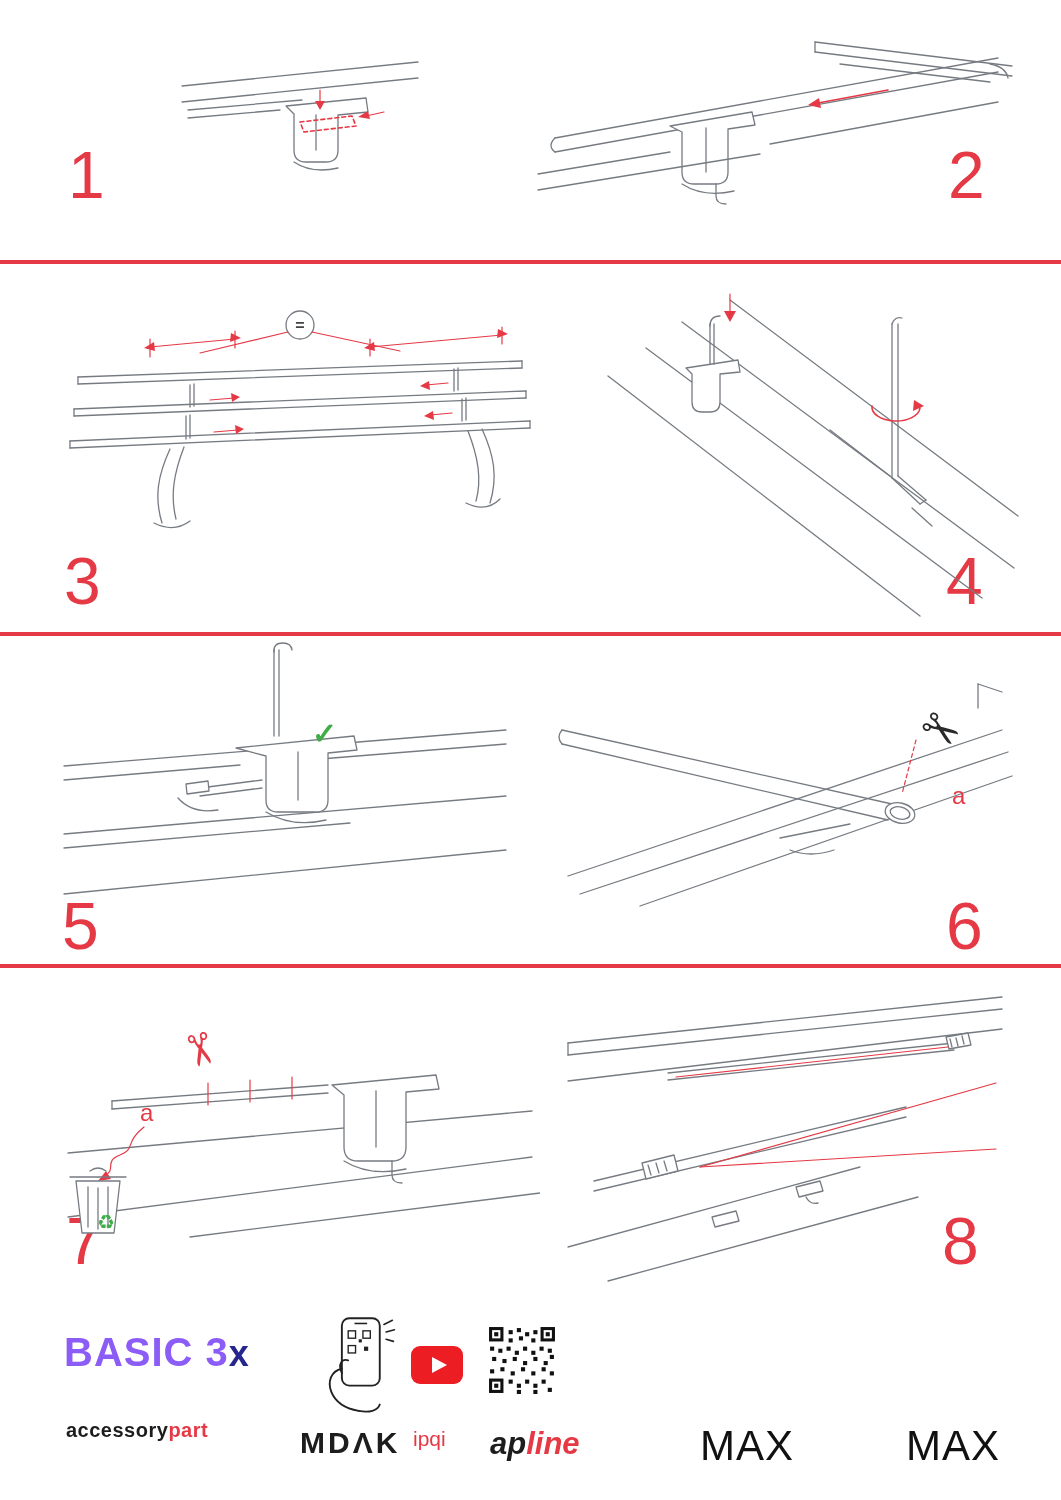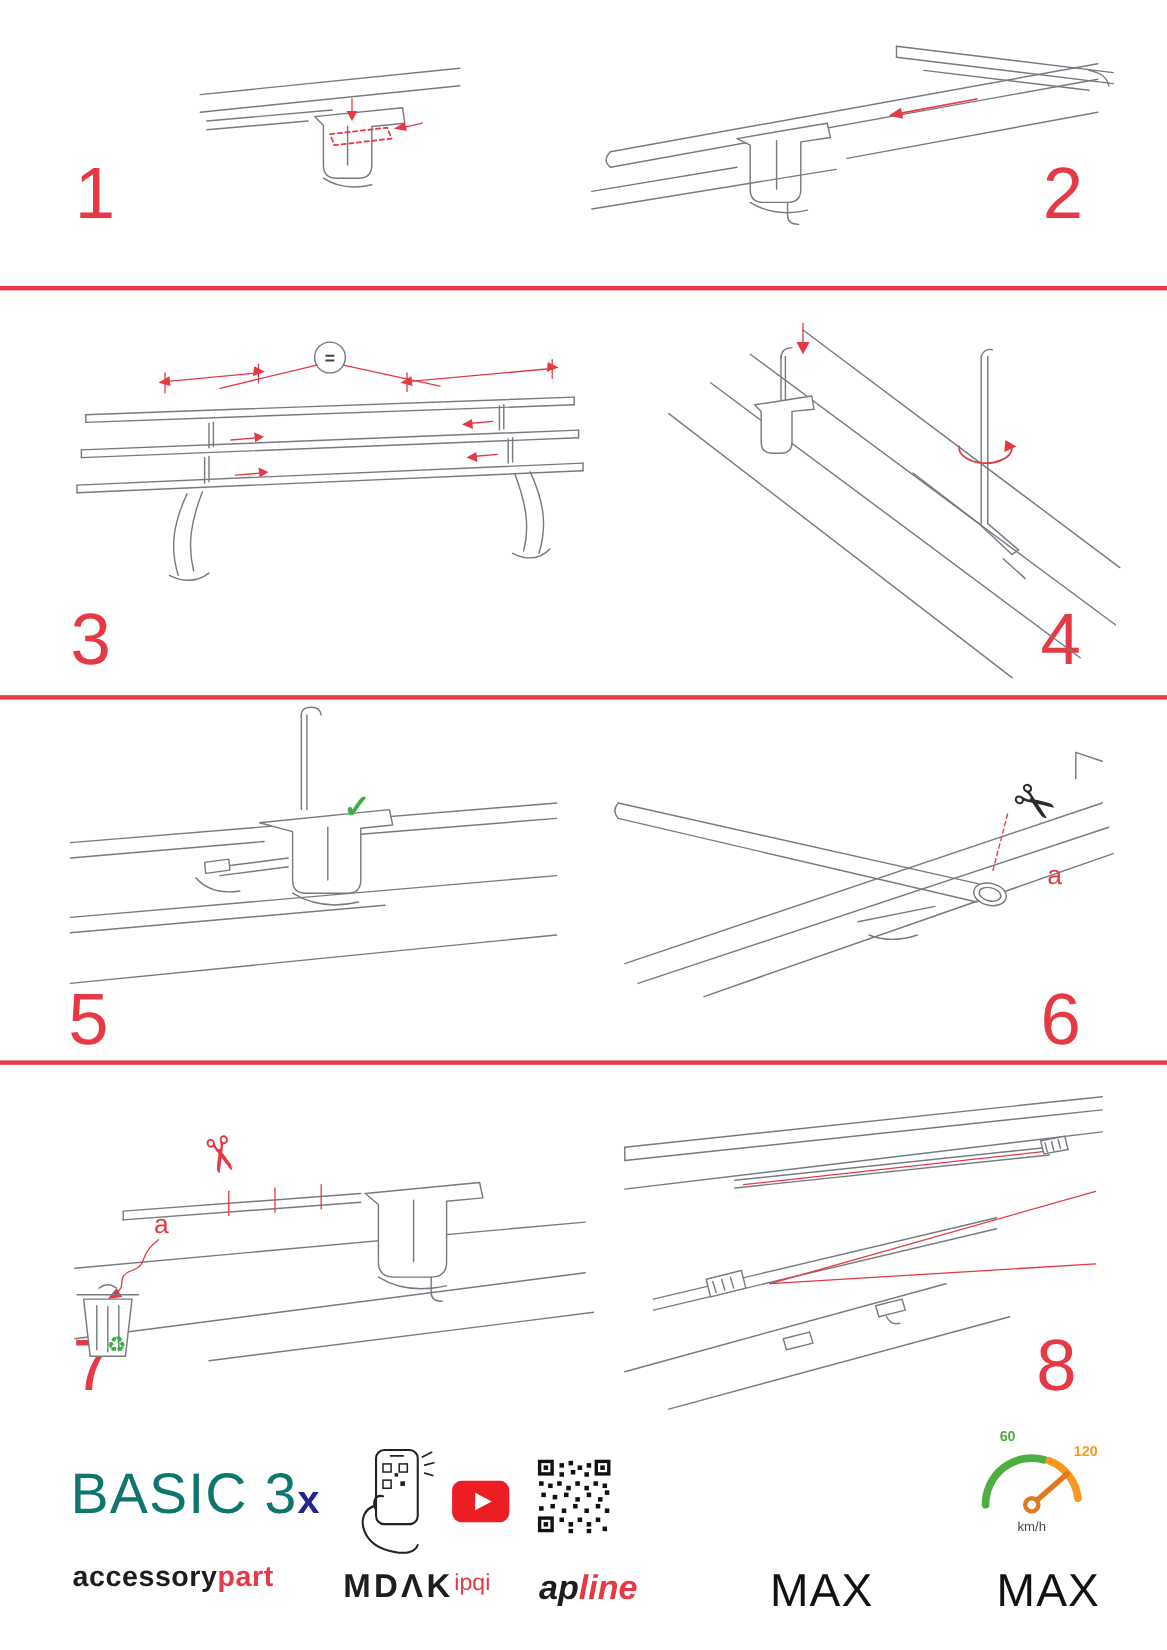--- a/index.html
+++ b/index.html
@@ -9,23 +9,23 @@
   .divider{position:absolute;left:0;width:1061px;height:4px;background:#e53945;}
   .step-num{position:absolute;color:#e53945;font-size:66px;font-weight:400;line-height:1;}
   svg{display:block;}
   svg text{font-family:"Liberation Sans",sans-serif;}
   .g{stroke:#767b82;fill:none;stroke-width:1.3;stroke-linecap:round;stroke-linejoin:round;}
   .gw{stroke:#767b82;fill:#ffffff;stroke-width:1.3;stroke-linecap:round;stroke-linejoin:round;}
   .r{stroke:#e53945;fill:none;stroke-width:1.6;stroke-linecap:round;stroke-linejoin:round;}
   .rthin{stroke-width:1.2;}
   .rf{fill:#e53945;stroke:none;}
   .dash{stroke-dasharray:4 3;}
-  .brand-main{font-size:52px;font-weight:400;color:#0f766e;letter-spacing:1px;line-height:1;}
+  .brand-main{font-size:40px;font-weight:700;color:#8b5cf6;letter-spacing:1px;line-height:1;}
   .brand-suffix{font-size:36px;font-weight:700;color:#26268f;}
-  .brand-sub{font-size:26px;font-weight:700;letter-spacing:.5px;color:#1d1d1d;line-height:1;}
+  .brand-sub{font-size:20px;font-weight:700;letter-spacing:.5px;color:#1d1d1d;line-height:1;}
   .red-text{color:#e53945;}
   .logo-mdak{font-size:30px;font-weight:600;letter-spacing:3px;color:#1d1d1d;line-height:1;}
   .logo-ipqi{font-size:21px;font-weight:500;color:#e53945;line-height:1;}
   .logo-apline{font-size:31px;font-weight:600;color:#1d1d1d;line-height:1;font-style:italic;}
   .max-label{font-size:42px;font-weight:500;color:#111;letter-spacing:1px;line-height:1;}
 </style>
 </head>
 <body>
 
 <div class="page">
@@ -284,21 +284,21 @@
       <rect x="48" y="16" width="7" height="7" fill="none" stroke="#222" stroke-width="1.3"></rect>
       <rect x="34" y="30" width="7" height="7" fill="none" stroke="#222" stroke-width="1.3"></rect>
       <rect x="49" y="31" width="4" height="4" fill="#222"></rect>
       <rect x="44" y="24" width="3" height="3" fill="#222"></rect>
       <path d="M68,10 L76,6 M70,17 L78,15 M70,24 L77,26" stroke="#222" stroke-width="1.5" fill="none" stroke-linecap="round"></path>
       <path d="M28,52 C18,54 14,64 18,74 C22,84 32,90 44,92" stroke="#222" stroke-width="1.8" fill="none" stroke-linecap="round"></path>
       <path d="M28,56 C24,48 28,42 34,44" stroke="#222" stroke-width="1.8" fill="none" stroke-linecap="round"></path>
       <path d="M44,92 C54,94 62,92 64,86" stroke="#222" stroke-width="1.8" fill="none" stroke-linecap="round"></path>
     </svg>
   </div>
-  <div class="abs logo-mdak" style="left:300px;top:1428px;margin-left:12px;">MDΛK</div>
+  <div class="abs logo-mdak" style="left:300px;top:1428px;">MDΛK</div>
 
   <div class="abs" style="left:410px;top:1346px;width:54px;height:38px;">
     <svg viewBox="0 0 52 38" width="54" height="38">
       <rect x="0" y="0" width="52" height="38" rx="9" fill="#ed1d24"></rect>
       <polygon points="21,11 36,19 21,27" fill="#ffffff"></polygon>
     </svg>
   </div>
   <div class="abs logo-ipqi" style="left:413px;top:1428px;">ipqi</div>
 
   <div class="abs" style="left:488px;top:1326px;width:68px;height:68px;">
@@ -350,26 +350,15 @@
         <rect x="28" y="62" width="4" height="4" fill="#111"></rect>
         <rect x="44" y="62" width="4" height="4" fill="#111"></rect>
     </svg>
   </div>
   <div class="abs logo-apline" style="left:490px;top:1428px;">
     <span>ap</span><span class="red-text">line</span>
   </div>
 
   <div class="abs max-label" style="left:700px;top:1425px;">MAX</div>
 
-  <div class="abs" style="left:876px;top:1294px;width:124px;height:108px;">
-    <svg viewBox="0 0 124 104" width="124" height="104">
-      <path d="M20,74 A42 42 0 0 1 73,33" fill="none" stroke="#4caf3f" stroke-width="7" stroke-linecap="round"></path>
-      <path d="M78,34 A42 42 0 0 1 104,68" fill="none" stroke="#f59a1e" stroke-width="7" stroke-linecap="round"></path>
-      <line x1="62" y1="74" x2="94" y2="46" stroke="#e07820" stroke-width="5" stroke-linecap="round"></line>
-      <circle cx="62" cy="74" r="6" fill="#ffffff" stroke="#e07820" stroke-width="4"></circle>
-      <text x="40" y="16" font-size="13" font-weight="bold" fill="#4caf3f" text-anchor="middle">60</text>
-      <text x="111" y="30" font-size="13" font-weight="bold" fill="#f59a1e" text-anchor="middle">120</text>
-      <text x="62" y="98" font-size="12" fill="#444" text-anchor="middle">km/h</text>
-    </svg>
-  </div>
   <div class="abs max-label" style="left:906px;top:1425px;">MAX</div>
 
 </div>
 
 </body></html>

